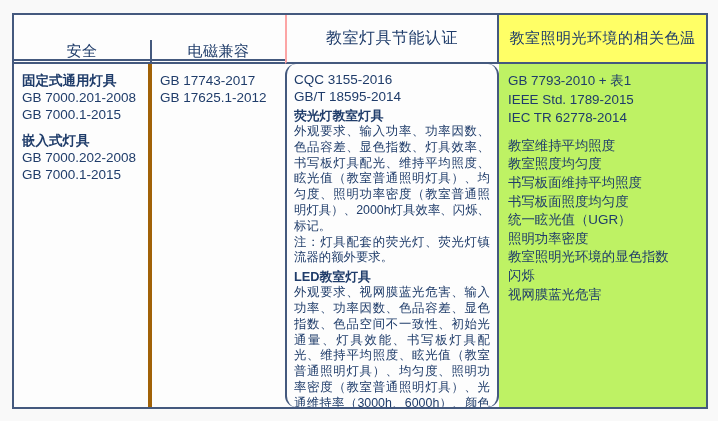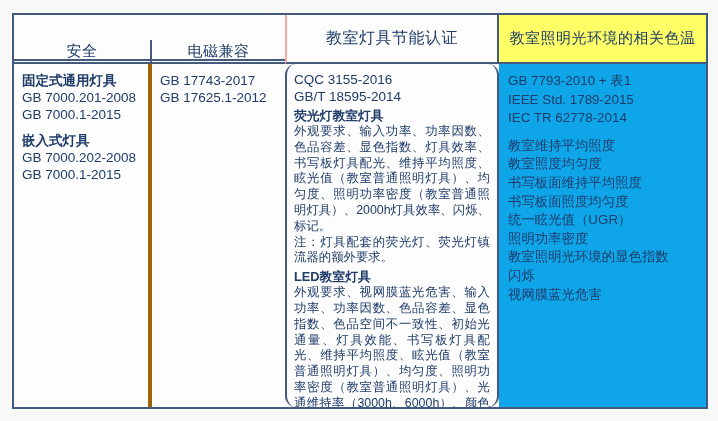--- a/index.html
+++ b/index.html
@@ -54,21 +54,21 @@
   .body-emc    { grid-column: 2; grid-row: 3; padding: 8px 6px 0 8px; }
   .body-energy {
     grid-column: 3; grid-row: 3;
     border-left: 2px solid #44597e;
     border-right: 2px solid #44597e;
     padding: 7px 7px 0 7px;
     border-radius: 11px;
   }
   .body-quality{
     grid-column: 4; grid-row: 3;
-    background: #0ea5e9;
+    background: #bef264;
     padding: 8px 19px 0 9px;
   }
   .std-line { font-size: 13.5px; line-height: 17px; white-space: nowrap; }
   .group-title { font-weight: bold; font-size: 13.5px; line-height: 17px; white-space: nowrap; }
   .gap { height: 9px; }
   .sec-title { font-weight: bold; font-size: 12.8px; line-height: 16px; margin-top: 3px; }
   .para { font-size: 12.4px; line-height: 15.8px; text-align: justify; }
   .note { font-size: 12.4px; line-height: 15.8px; text-align: justify; }
   .q-item { font-size: 13.4px; line-height: 18.6px; white-space: nowrap; }
 </style>

